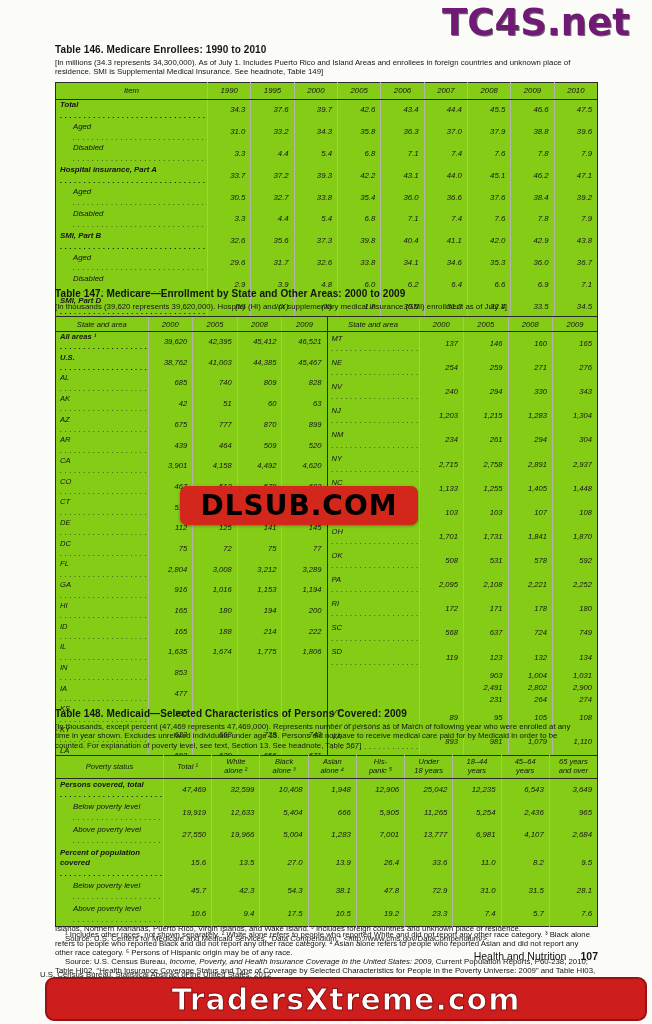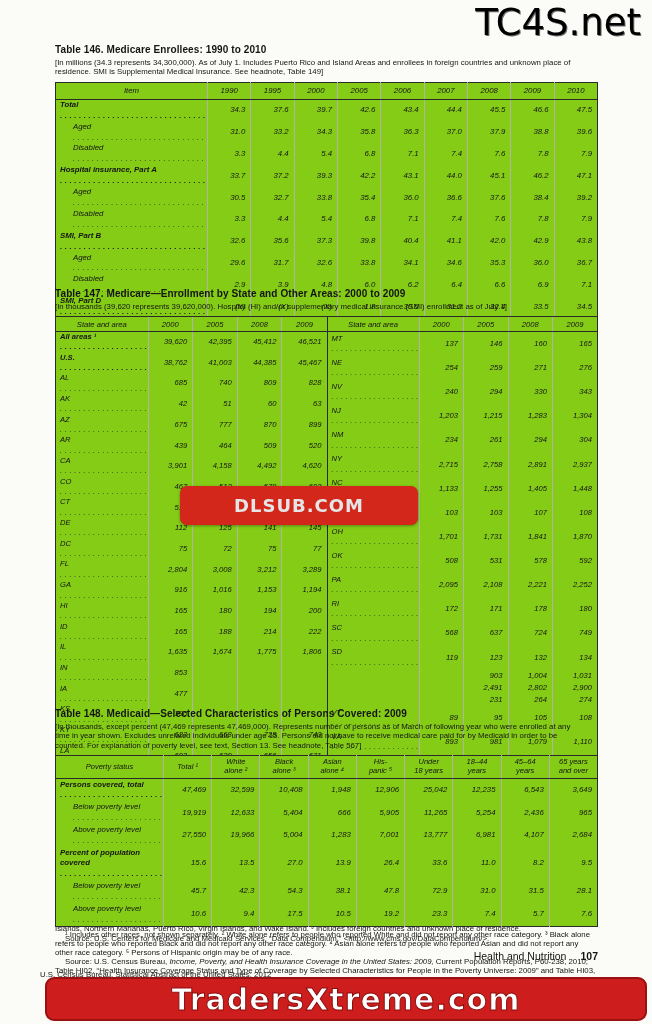--- a/index.html
+++ b/index.html
@@ -22,22 +22,22 @@
   .t146 thead th{height:16px;font-size:7.8px;}
   .t146 tbody th,.t146 tbody td{height:10.9px;line-height:10.9px;font-size:7.8px;}
   .twocol{display:flex;border:1.2px solid #2a2a2a;background:#fff;}
   .twocol .data-table{border:none;width:50%;}
   .twocol .half2{border-left:1.1px solid #2a2a2a;}
   .t147 thead th{height:13.5px;font-size:7.6px;}
   .t147 tbody th,.t147 tbody td{height:10.35px;line-height:10.35px;font-size:7.6px;}
   .t148 thead th{font-size:7.5px;line-height:8.7px;padding:2px 1px;}
   .t148 tbody th,.t148 tbody td{line-height:10.4px;font-size:7.8px;padding-top:1px;padding-bottom:1px;}
   .src-italic{font-style:italic;}
-  .wm-top{position:absolute;top:1px;right:11px;font-family:"DejaVu Sans",sans-serif;font-weight:normal;font-size:37px;color:#000000;text-shadow:1px 1px 0 #6f6f6f;}
-  .wm-mid{position:absolute;left:180px;top:486px;width:238px;height:39px;background:#d3271c;border-radius:7px;display:flex;align-items:center;justify-content:center;font-family:"DejaVu Sans",sans-serif;font-weight:bold;font-size:18px;color:#e5e5e5;letter-spacing:1px;box-shadow:0 1px 3px rgba(0,0,0,.35);}
+  .wm-top{position:absolute;top:1px;right:22px;font-family:"DejaVu Sans",sans-serif;font-weight:bold;font-size:37px;color:#701a75;text-shadow:1px 1px 0 #6f6f6f;}
+  .wm-mid{position:absolute;left:180px;top:486px;width:238px;height:39px;background:#d3271c;border-radius:7px;display:flex;align-items:center;justify-content:center;font-family:"DejaVu Sans",sans-serif;font-weight:bold;font-size:28px;color:#000000;letter-spacing:1px;box-shadow:0 1px 3px rgba(0,0,0,.35);}
   .wm-bottom{position:absolute;left:5px;right:5px;bottom:3px;height:40px;background:#cd1d1d;border:2px solid #9b1010;border-radius:9px;display:flex;align-items:center;justify-content:center;font-family:"DejaVu Sans",sans-serif;font-weight:bold;font-size:30px;color:#fff;letter-spacing:1px;margin-left:40px;-webkit-text-stroke:1px #8a0d0d;}
   .footer-line{position:absolute;top:950px;left:55px;width:543px;text-align:right;font-size:10.5px;}
   .footer-page{font-weight:bold;margin-left:14px;}
   .credit{position:absolute;top:970px;left:40px;font-size:7.8px;}
 </style>
 </head>
 <body>
 
 <div class="page">
 

